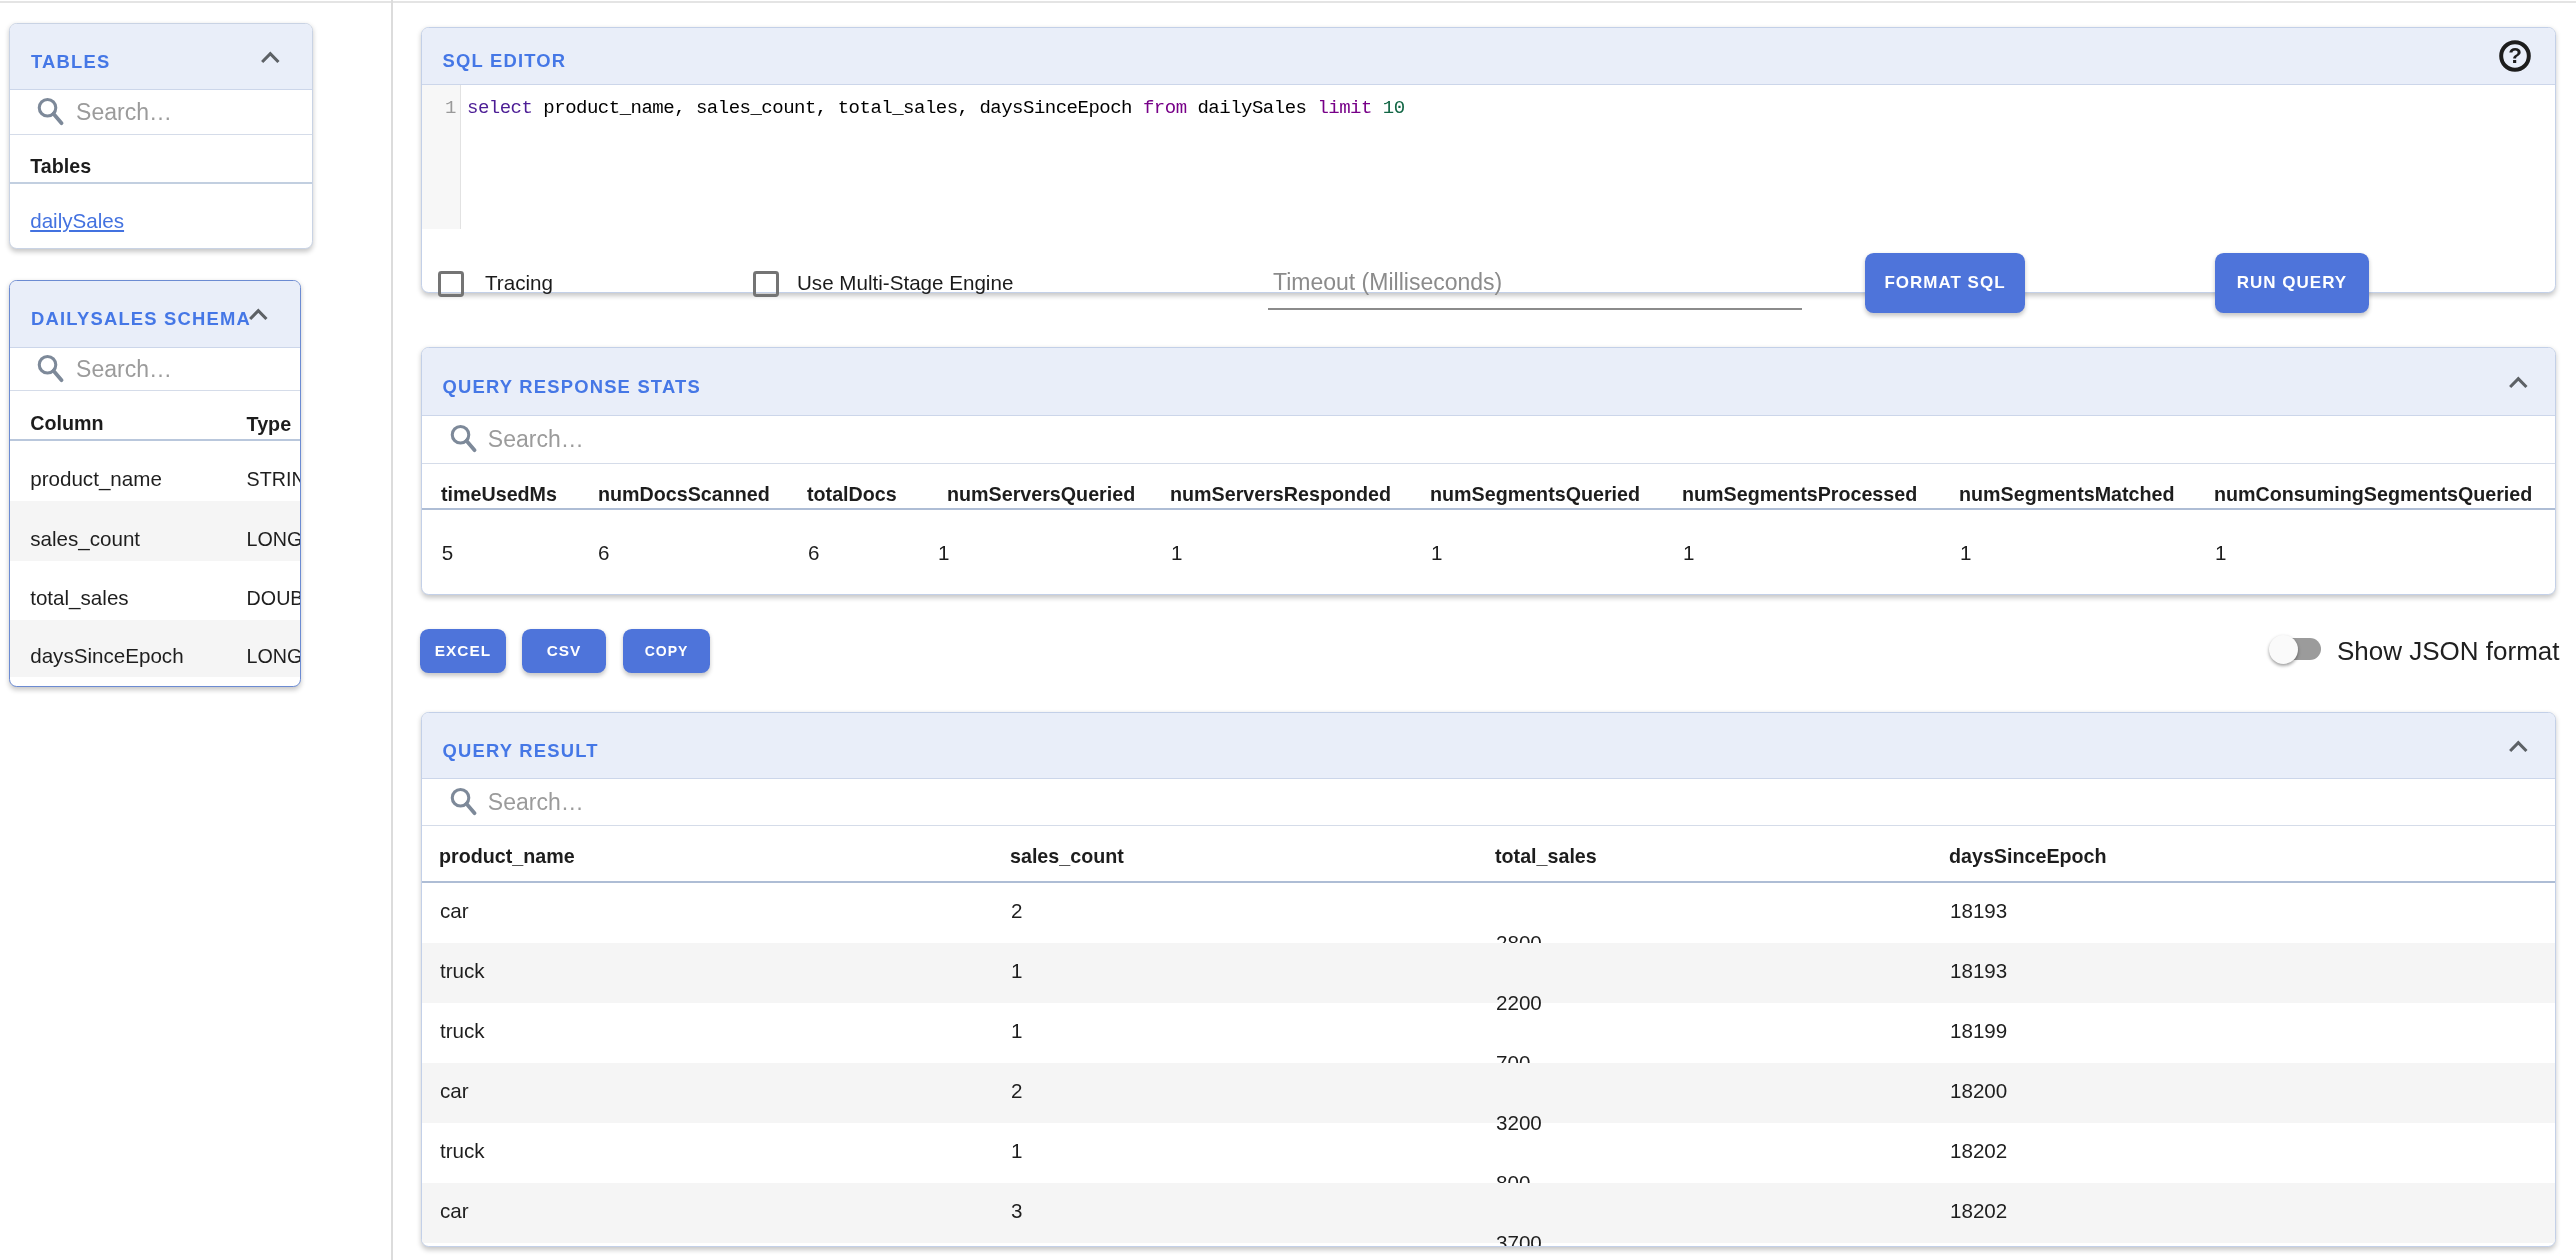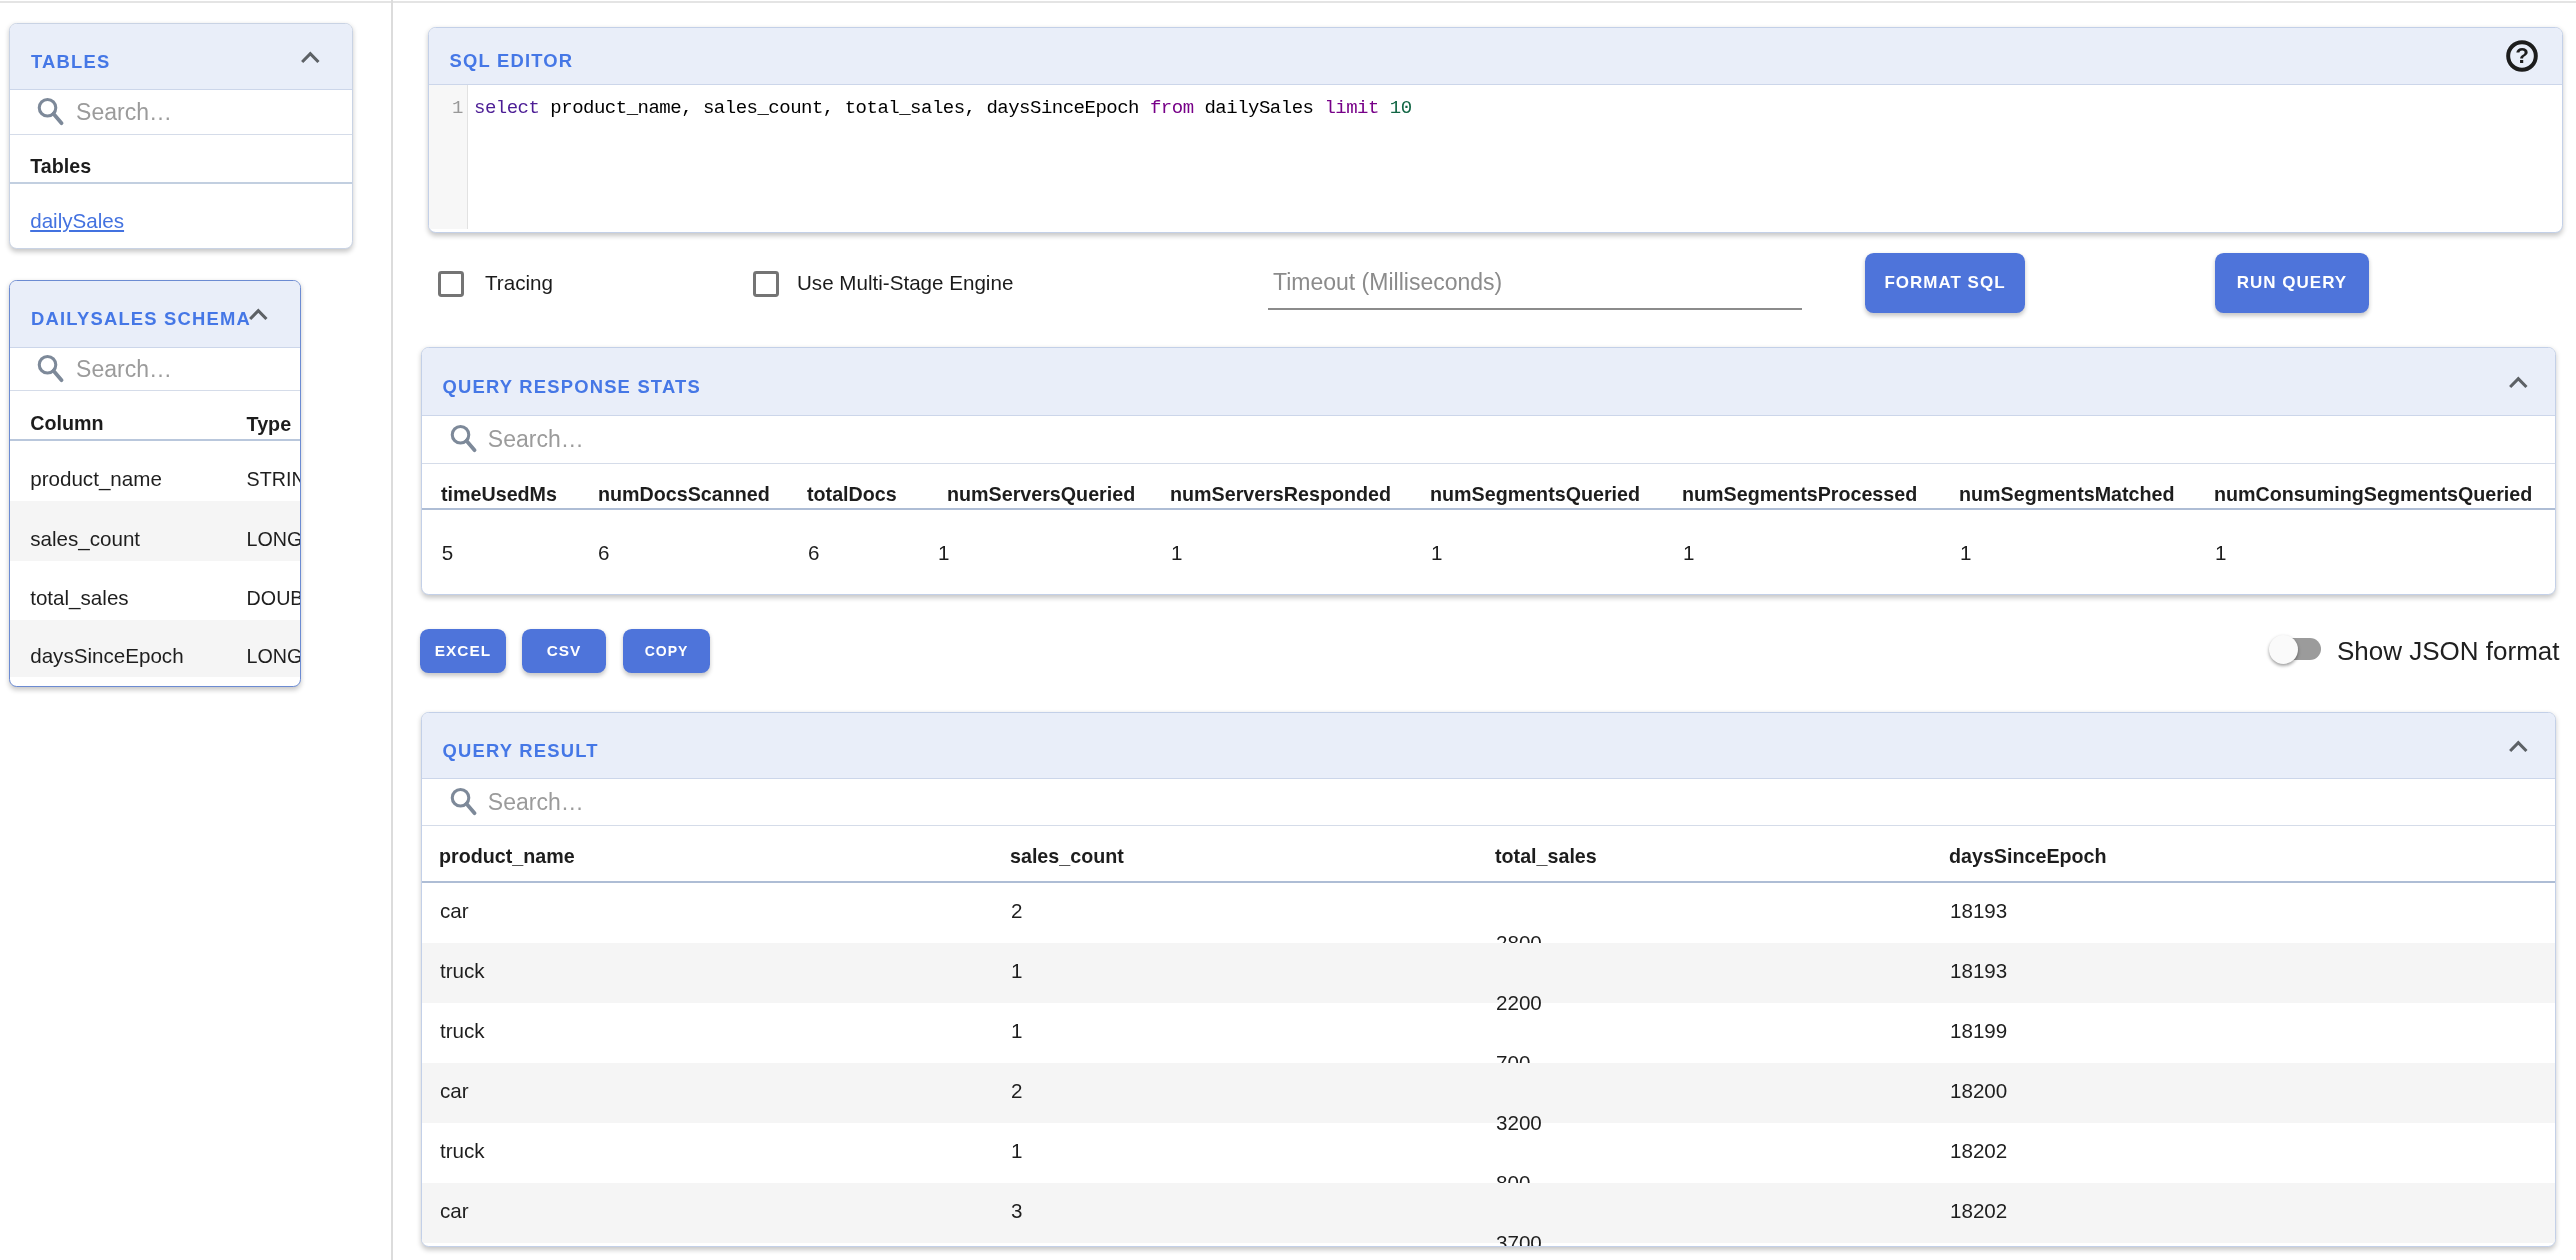--- a/index.html
+++ b/index.html
@@ -13,21 +13,21 @@
   .sph { color:#9b9b9b; font-size:23px; }
   .btn { position:absolute; background:#4e74da; border-radius:8.6px; color:#fff; display:flex; align-items:center; justify-content:center; font-weight:bold; letter-spacing:1px; box-shadow:0 2.6px 4.3px rgba(0,0,0,0.22); }
 </style>
 </head>
 <body>
 
 <div class="abs" style="left:0;top:0.9px;width:2576px;height:1.7px;background:#e4e4e4"></div>
 
 <div class="abs" style="left:391px;top:0;width:1.7px;height:1261px;background:#dcdcdc"></div>
 
-<div class="panel" style="left:8.6px;top:23px;width:344px;height:226px;border-color:#c9d3e4">
+<div class="panel" style="left:8.6px;top:23px;width:304px;height:226px;border-color:#c9d3e4">
   <div class="phdr" style="height:66px;">
     <span class="ptitle" style="margin-left:21.4px">TABLES</span>
     <svg class="chev" style="right:31px;top:27px" width="20.6" height="13" viewBox="0 0 24 15">
         <path d="M2.5 12.8 L12 3 L21.5 12.8" stroke="#5d6166" stroke-width="3.6" fill="none"></path>
       </svg>
   </div>
   <div class="srow" style="height:45px;">
     <svg style="margin-left:26.5px" width="29" height="31" viewBox="0 0 34 36">
         <circle cx="13.5" cy="12.5" r="9.7" stroke="#7d8999" stroke-width="3.6" fill="none"></circle>
         <line x1="20.5" y1="19.5" x2="30" y2="30.5" stroke="#7d8999" stroke-width="4.4" stroke-linecap="round"></line>
@@ -76,21 +76,21 @@
       <span>daysSinceEpoch</span>
       <i>LONG</i>
     </div>
 </div>
 <style>
   .schrow { display:flex; align-items:center; position:relative; font-size:20.6px; color:#1e1e1e; }
   .schrow span { margin-left:20.6px; position:relative; top:7.7px; }
   .schrow i { font-style:normal; position:absolute; left:237px; top:50%; transform:translateY(-50%); margin-top:7.7px; font-size:19.7px; }
 </style>
 
-<div class="panel" style="left:421px;top:27px;width:2135px;height:206px;margin-left:7px;">
+<div class="panel" style="left:421px;top:27px;width:2135px;height:266px;">
   <div class="phdr" style="height:57px;">
     <span class="ptitle" style="margin-left:20.6px">SQL EDITOR</span>
     <svg class="chev" style="right:20.6px;top:8.6px" width="38" height="38" viewBox="0 0 44 44">
         <circle cx="22" cy="22" r="16" stroke="#1d1d1d" stroke-width="4.6" fill="none"></circle>
         <text x="22" y="30.5" font-size="26px" font-weight="bold" fill="#1d1d1d" text-anchor="middle" font-family="Liberation Sans">?</text>
       </svg>
   </div>
   <div style="position:relative;height:144px;font-family:'Liberation Mono',monospace;font-size:19px;letter-spacing:-0.5px;">
     <div style="position:absolute;left:0;top:0;bottom:0;width:39px;background:#f7f7f7;border-right:1.3px solid #e2e2e2;"></div>
     <div style="position:absolute;left:0;top:10.3px;width:34px;text-align:right;color:#999;line-height:26px;">1</div>

